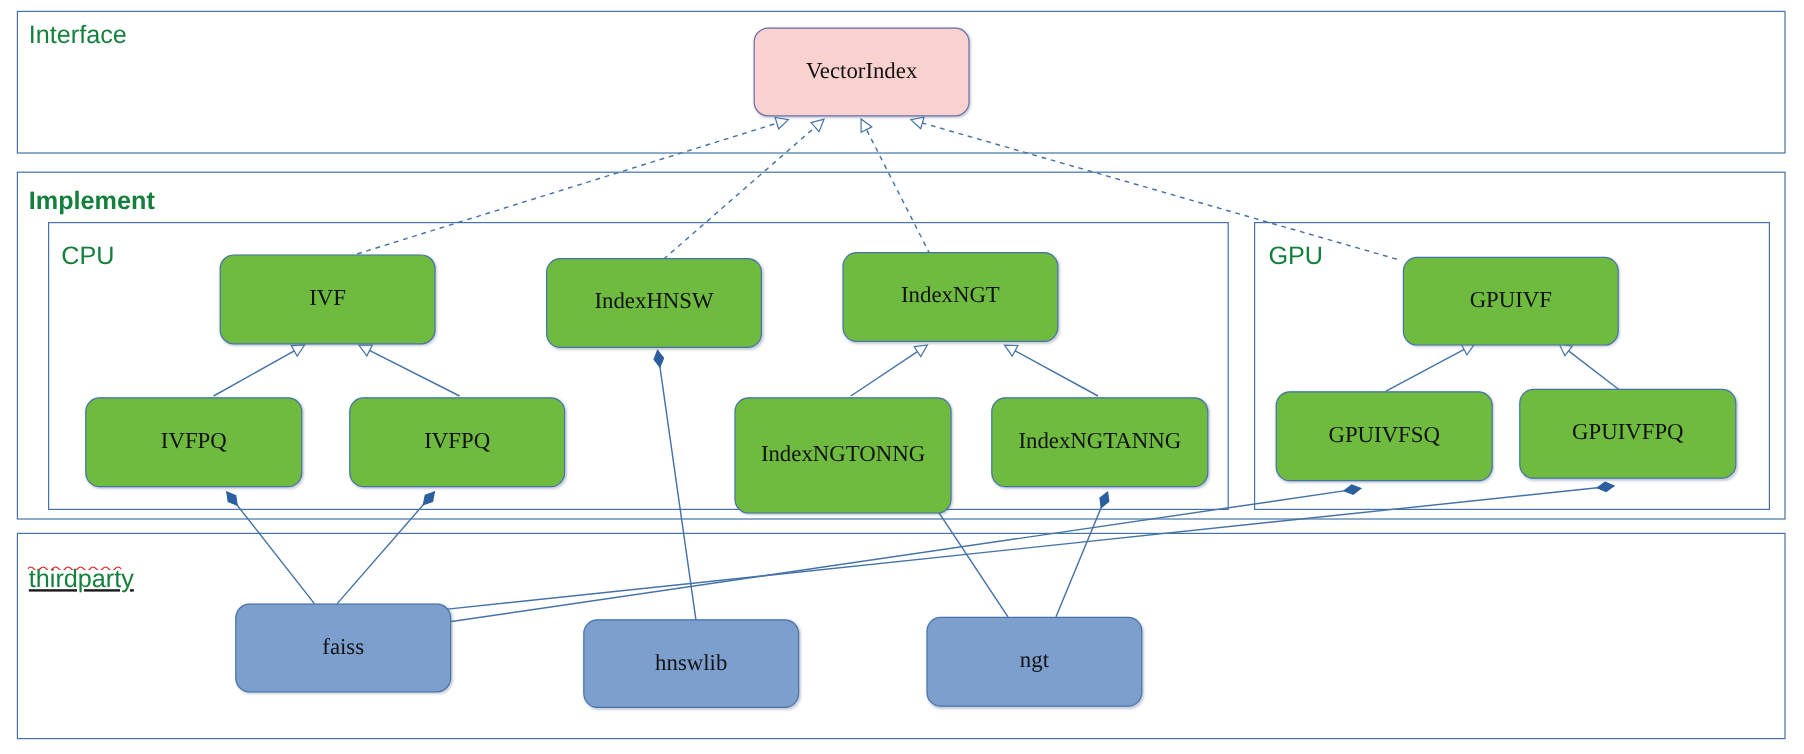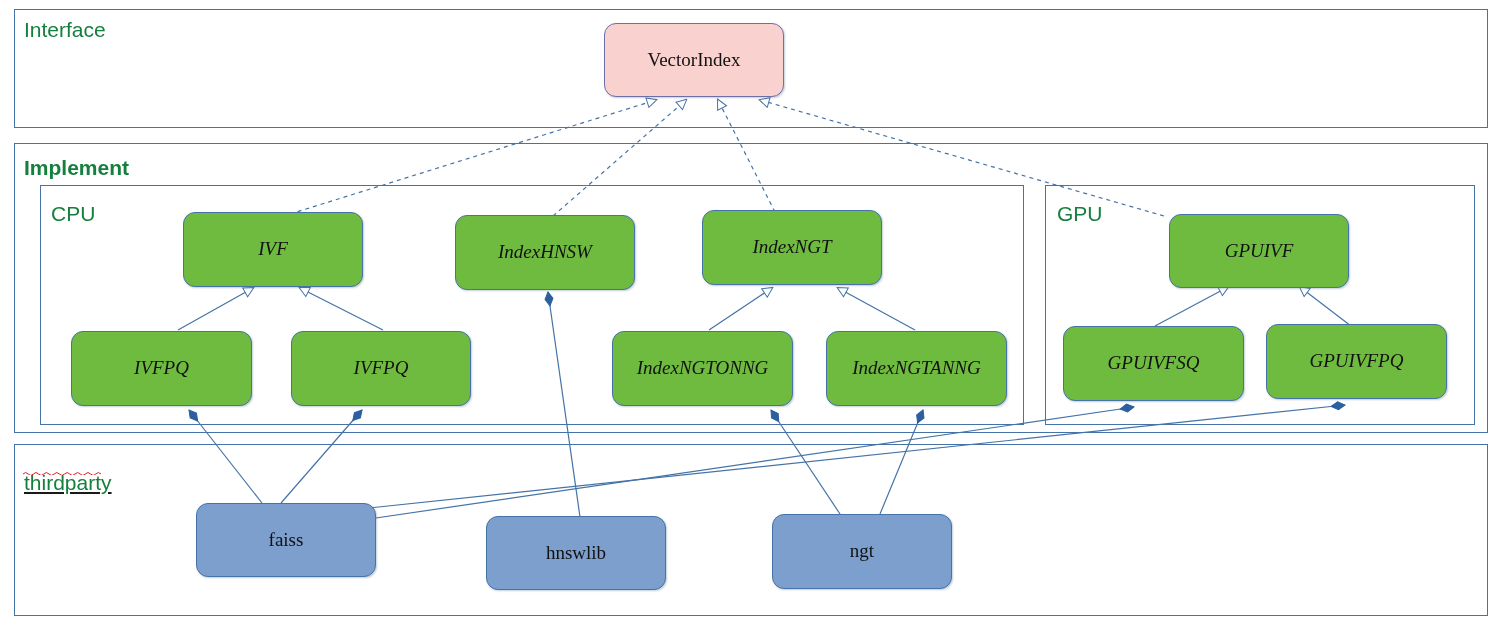--- a/index.html
+++ b/index.html
@@ -59,22 +59,22 @@
     display: flex;
     align-items: center;
     justify-content: center;
     font-family: "Liberation Serif", serif;
     font-size: 19px;
     color: #111111;
     text-align: center;
     line-height: 1.1;
     box-shadow: 1px 1px 2px rgba(90,110,140,0.35);
   }
-  .node.iface  { background: #f9d2d0; border-color: #6f6fa8; }
-  .node.green  { background: #6fbb40; font-style: italic; }
+  .node.iface  { background: #f9d2d0; border-color: #6f6fa8; margin-left: 24px; }
+  .node.green  { background: #6fbb40; }
   .node.blue   { background: #7c9fcd; }
 </style>
 </head>
 <body>
 
 <div id="canvas">
 
   <svg id="wires" viewBox="0 0 1503 628">
     <defs>
       <marker id="hollowTri" markerWidth="12" markerHeight="12" refX="10" refY="6" orient="auto" markerUnits="userSpaceOnUse">
@@ -151,21 +151,21 @@
   </div>
 
   <div class="node green" style="left:71px; top:331px; width:181px; height:75px;">
     <span>IVFPQ</span>
   </div>
 
   <div class="node green" style="left:291px; top:331px; width:180px; height:75px;">
     <span>IVFPQ</span>
   </div>
 
-  <div class="node green" style="left:612px; top:331px; width:181px; height:75px;">
+  <div class="node green" style="left:612px; top:331px; width:181px; height:97px;">
     <span>IndexNGTONNG</span>
   </div>
 
   <div class="node green" style="left:826px; top:331px; width:181px; height:75px;">
     <span>IndexNGTANNG</span>
   </div>
 
   <div class="node green" style="left:1063px; top:326px; width:181px; height:75px;text-align:right;">
     <span>GPUIVFSQ</span>
   </div>

